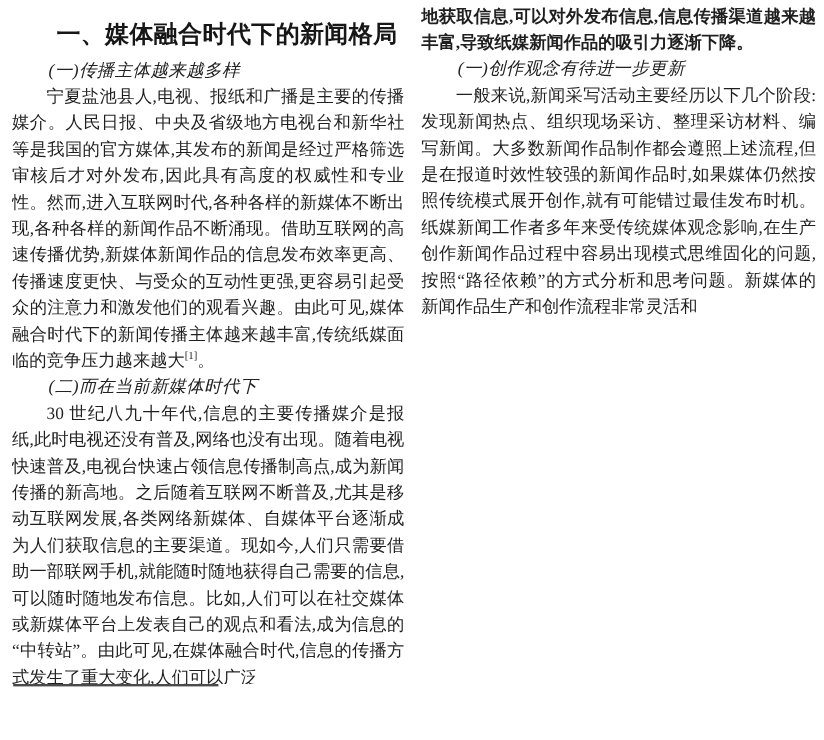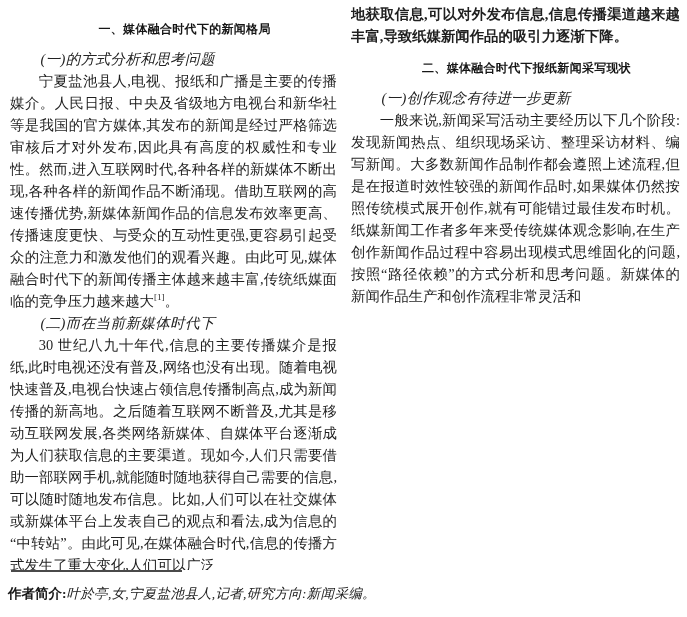--- a/index.html
+++ b/index.html
@@ -33,27 +33,26 @@
   }
   .col-right {
     left: 351px;
     top: 3px;
     width: 329px;
     height: 578px;
   }
   .section-heading {
     font-family: "Liberation Sans", "DejaVu Sans", sans-serif;
     font-weight: bold;
-    font-size: 12px;
+    font-size: 20px;
     line-height: 24px;
     letter-spacing: 0.3px;
     margin: 9px 0 7px 0;
     text-indent: 1.85em;
     color: #161616;
-    text-align: center;
   }
   .sub-heading {
     font-style: italic;
     font-weight: normal;
     font-size: 14.5px;
     line-height: 22px;
     margin: 0;
     text-indent: 2.1em;
     letter-spacing: 0.4px;
     color: #222222;
@@ -106,39 +105,37 @@
   }
 </style>
 </head>
 <body>
 
 <div class="page">
 
   <div class="col col-left">
     <h2 class="section-heading">一、媒体融合时代下的新闻格局</h2>
 
-    <h3 class="sub-heading">(一)的方式分析和思考问题</h3>
+    <h3 class="sub-heading">(一)传播主体越来越多样</h3>
 
     <p class="body-para"><span>宁夏盐池县人,电视、报纸和广播是主要的传播媒介。人民日报、中央及省级地方电视台和新华社等是我国的官方媒体,其发布的新闻是经过严格筛选审核后才对外发布,因此具有高度的权威性和专业性。然而,进入互联网时代,各种各样的新媒体不断出现,各种各样的新闻作品不断涌现。借助互联网的高速传播优势,新媒体新闻作品的信息发布效率更高、传播速度更快、与受众的互动性更强,更容易引起受众的注意力和激发他们的观看兴趣。由此可见,媒体融合时代下的新闻传播主体越来越丰富,传统纸媒面临的竞争压力越来越大</span><sup class="fn-ref">[1]</sup><span>。</span></p>
 
     <h3 class="sub-heading">(二)而在当前新媒体时代下</h3>
 
     <p class="body-para">30 世纪八九十年代,信息的主要传播媒介是报纸,此时电视还没有普及,网络也没有出现。随着电视快速普及,电视台快速占领信息传播制高点,成为新闻传播的新高地。之后随着互联网不断普及,尤其是移动互联网发展,各类网络新媒体、自媒体平台逐渐成为人们获取信息的主要渠道。现如今,人们只需要借助一部联网手机,就能随时随地获得自己需要的信息,可以随时随地发布信息。比如,人们可以在社交媒体或新媒体平台上发表自己的观点和看法,成为信息的“中转站”。由此可见,在媒体融合时代,信息的传播方式发生了重大变化,人们可以广泛</p>
   </div>
 
   <div class="col col-right">
     <p class="body-para no-indent">地获取信息,可以对外发布信息,信息传播渠道越来越丰富,导致纸媒新闻作品的吸引力逐渐下降。</p>
 
 
 
-    <h2 class="section-heading">二、媒体融合时代下报纸新闻采写现状</h2>
 
     <h3 class="sub-heading">(一)创作观念有待进一步更新</h3>
 
     <p class="body-para">一般来说,新闻采写活动主要经历以下几个阶段:发现新闻热点、组织现场采访、整理采访材料、编写新闻。大多数新闻作品制作都会遵照上述流程,但是在报道时效性较强的新闻作品时,如果媒体仍然按照传统模式展开创作,就有可能错过最佳发布时机。纸媒新闻工作者多年来受传统媒体观念影响,在生产创作新闻作品过程中容易出现模式思维固化的问题,按照“路径依赖”的方式分析和思考问题。新媒体的新闻作品生产和创作流程非常灵活和</p>
   </div>
 
   <div class="footnote">
     <div class="footnote-divider"></div>
-    <p class="footnote-line"><span class="footnote-label">作者简介:</span><span class="footnote-text">叶於亭,女,宁夏盐池县人,记者,研究方向:新闻采编。</span></p>
   </div>
 
 </div>
 
 </body></html>

